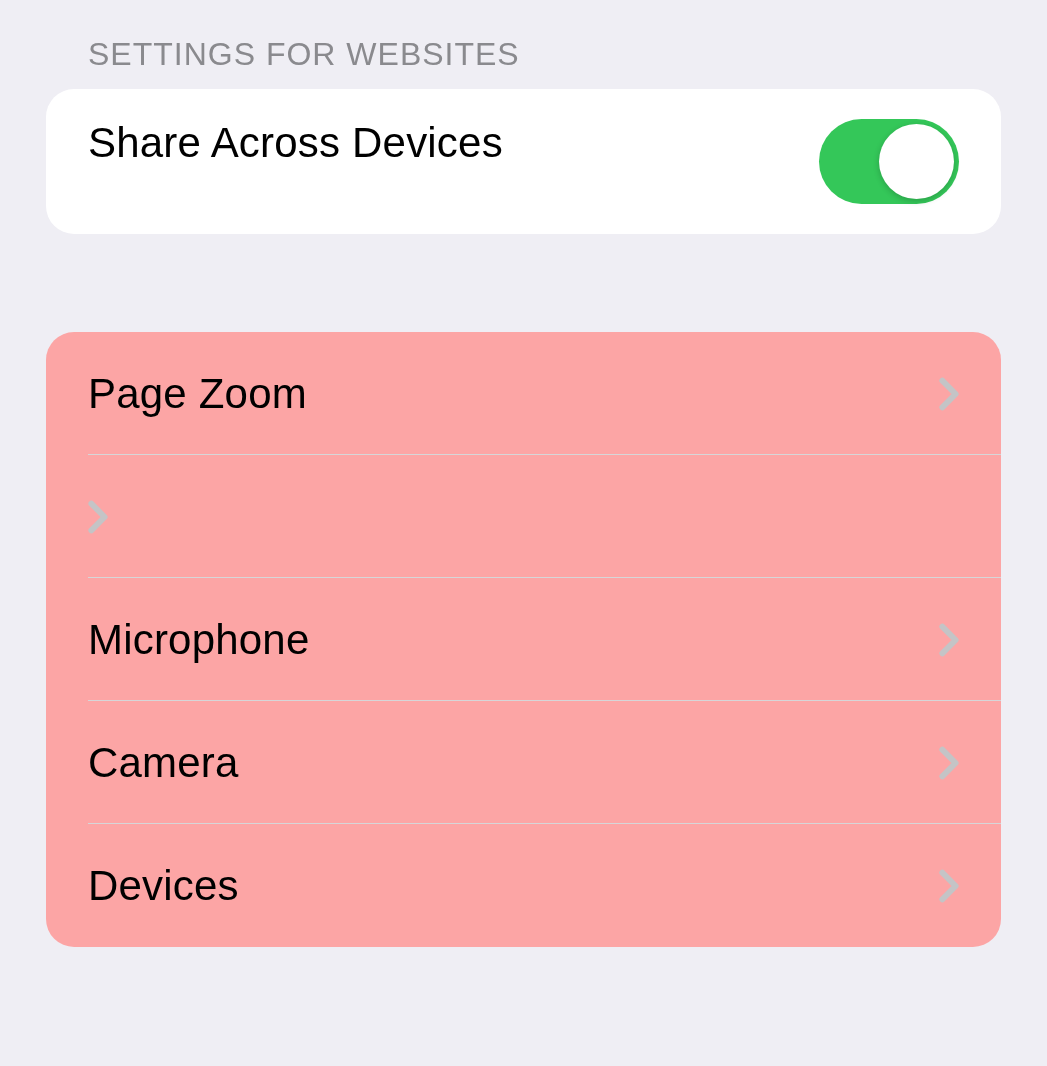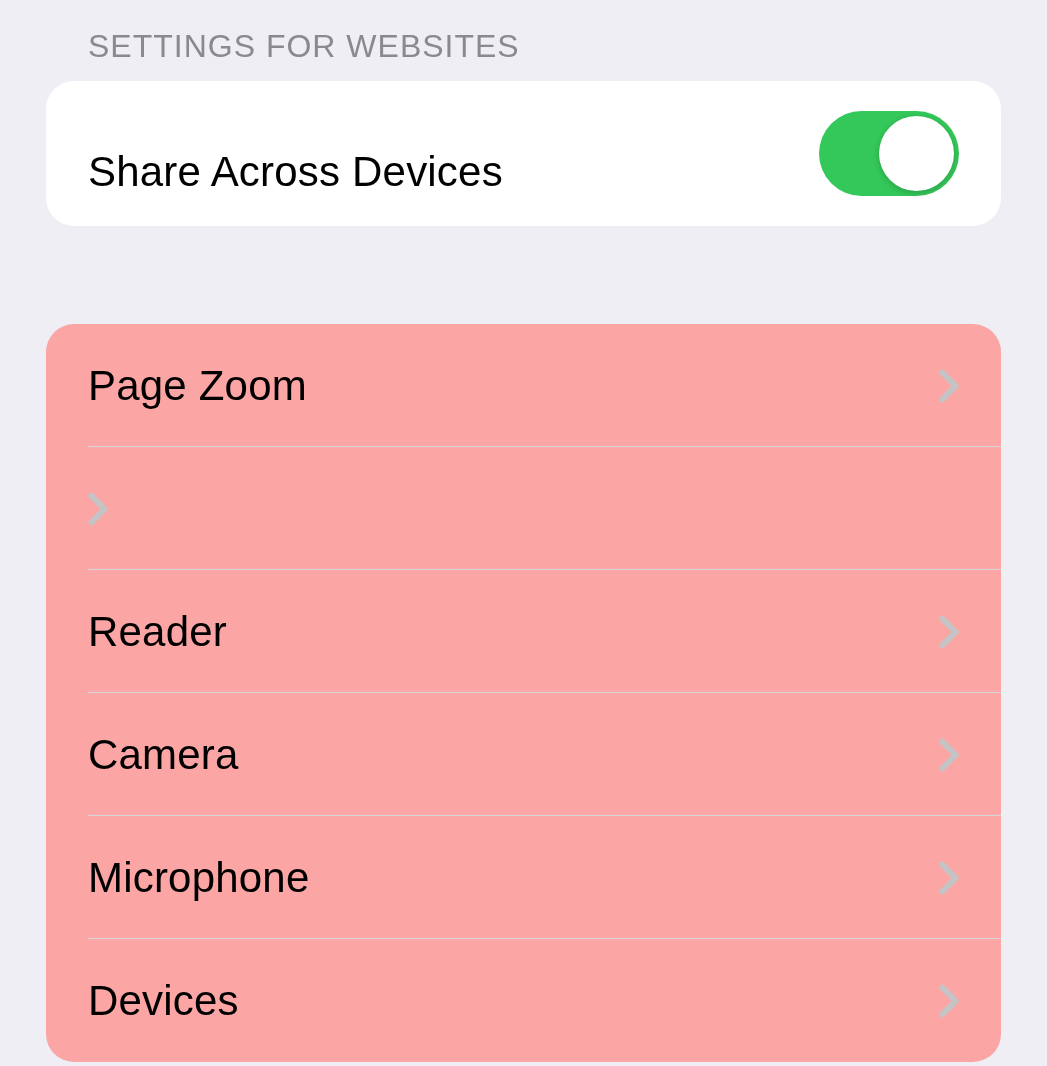--- a/index.html
+++ b/index.html
@@ -13,31 +13,31 @@
       width: 1047px;
       height: 1066px;
       padding: 0;
       -webkit-font-smoothing: antialiased;
     }
     .section-header {
       font-size: 32px;
       font-weight: 400;
       color: #8a8a8e;
       letter-spacing: 1px;
-      padding: 28px 46px 16px 88px;
+      padding: 36px 46px 16px 88px;
       text-transform: uppercase;
     }
     .card {
       background-color: #ffffff;
       border-radius: 28px;
       margin: 0 46px;
     }
     .toggle-row {
       display: flex;
-      align-items: flex-end;
+      align-items: flex-start;
       justify-content: space-between;
       padding: 30px 42px 30px 42px;
       min-height: 120px;
     }
     .toggle-label {
       font-size: 42px;
       color: #000000;
       font-weight: 400;
       letter-spacing: 0.2px;
     }
@@ -129,37 +129,29 @@
     </span>
   </div>
   <div class="list-row">
     <span class="chevron">
       <svg viewBox="0 0 12 20" fill="none">
           <path d="M2 2 L10 10 L2 18" stroke="#c4c4c6" stroke-width="3.5" stroke-linecap="round" stroke-linejoin="round"></path>
         </svg>
     </span>
   </div>
   <div class="list-row">
-    <span class="list-label">Reader</span>
+    <span class="list-label">Microphone</span>
     <span class="chevron">
       <svg viewBox="0 0 12 20" fill="none">
           <path d="M2 2 L10 10 L2 18" stroke="#c4c4c6" stroke-width="3.5" stroke-linecap="round" stroke-linejoin="round"></path>
         </svg>
     </span>
   </div>
   <div class="list-row">
     <span class="list-label">Camera</span>
-    <span class="chevron">
-      <svg viewBox="0 0 12 20" fill="none">
-          <path d="M2 2 L10 10 L2 18" stroke="#c4c4c6" stroke-width="3.5" stroke-linecap="round" stroke-linejoin="round"></path>
-        </svg>
-    </span>
-  </div>
-  <div class="list-row">
-    <span class="list-label">Microphone</span>
     <span class="chevron">
       <svg viewBox="0 0 12 20" fill="none">
           <path d="M2 2 L10 10 L2 18" stroke="#c4c4c6" stroke-width="3.5" stroke-linecap="round" stroke-linejoin="round"></path>
         </svg>
     </span>
   </div>
   <div class="list-row">
     <span class="list-label">Devices</span>
     <span class="chevron">
       <svg viewBox="0 0 12 20" fill="none">

